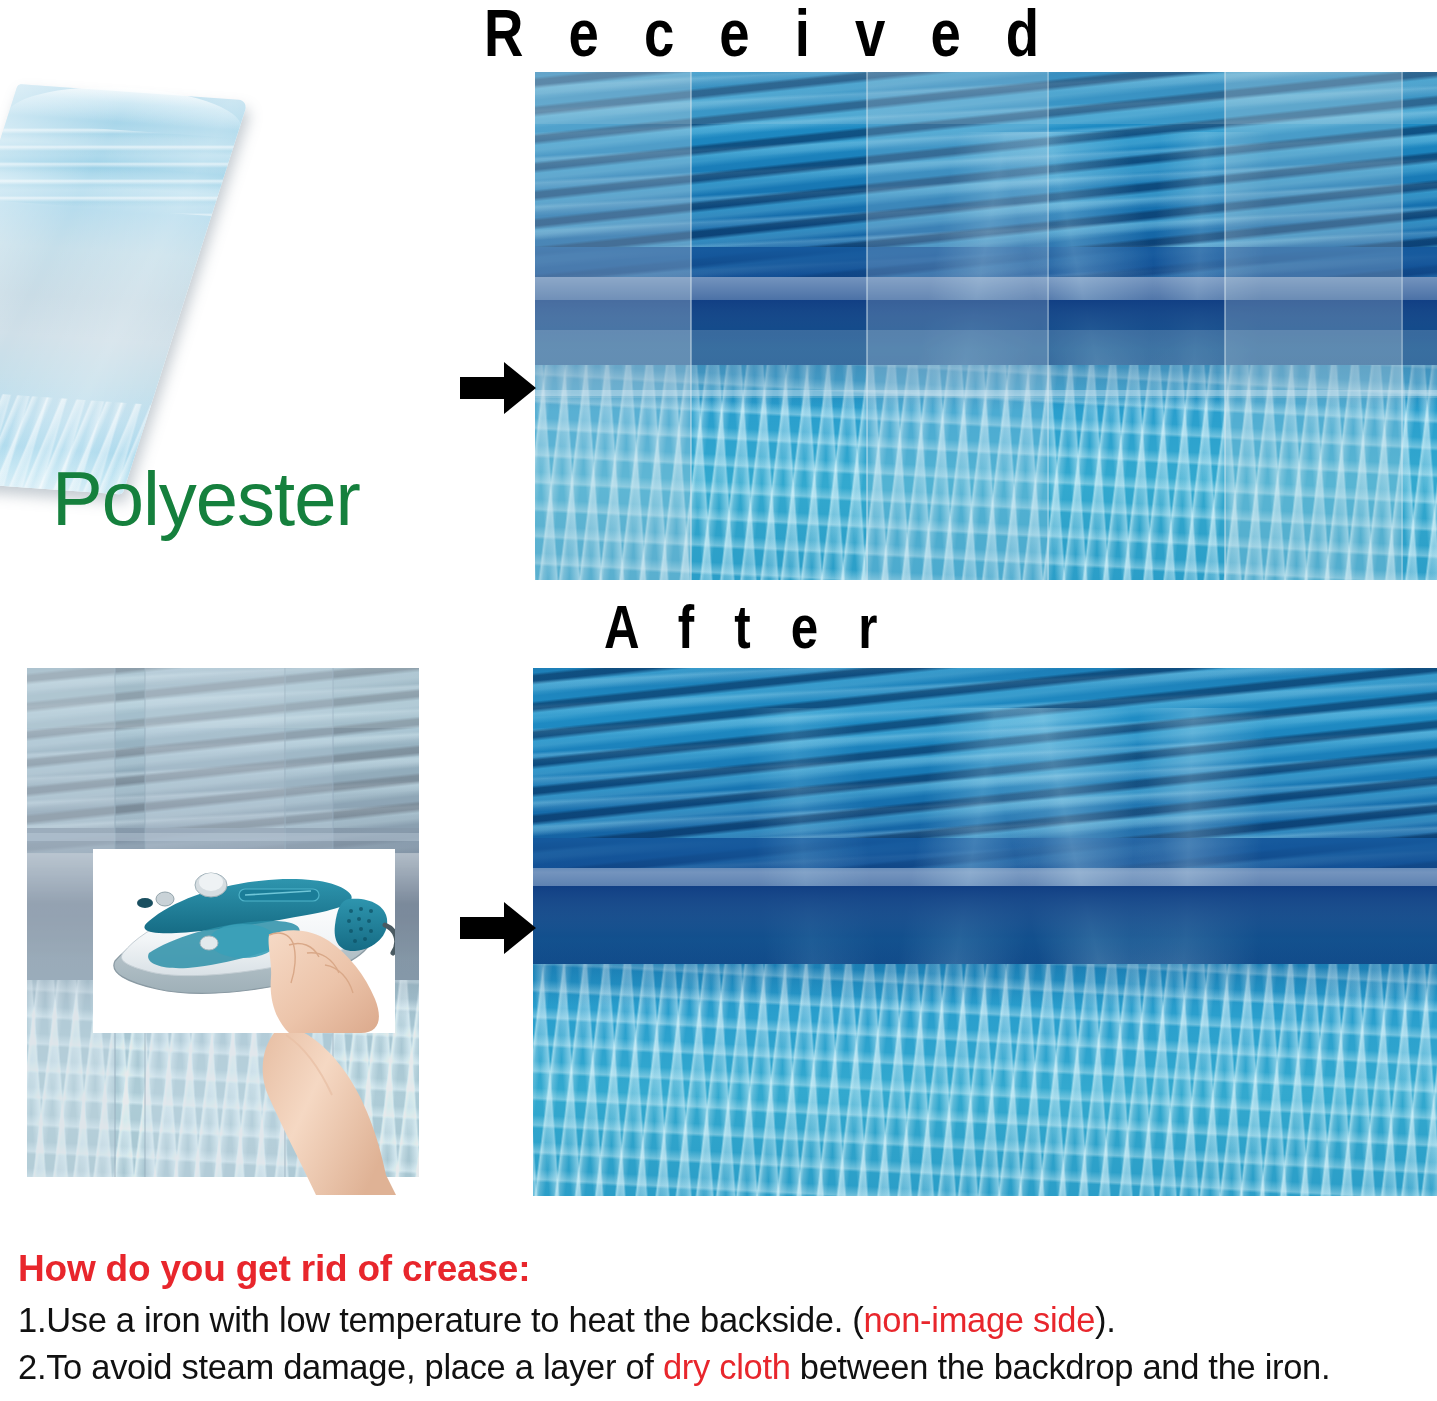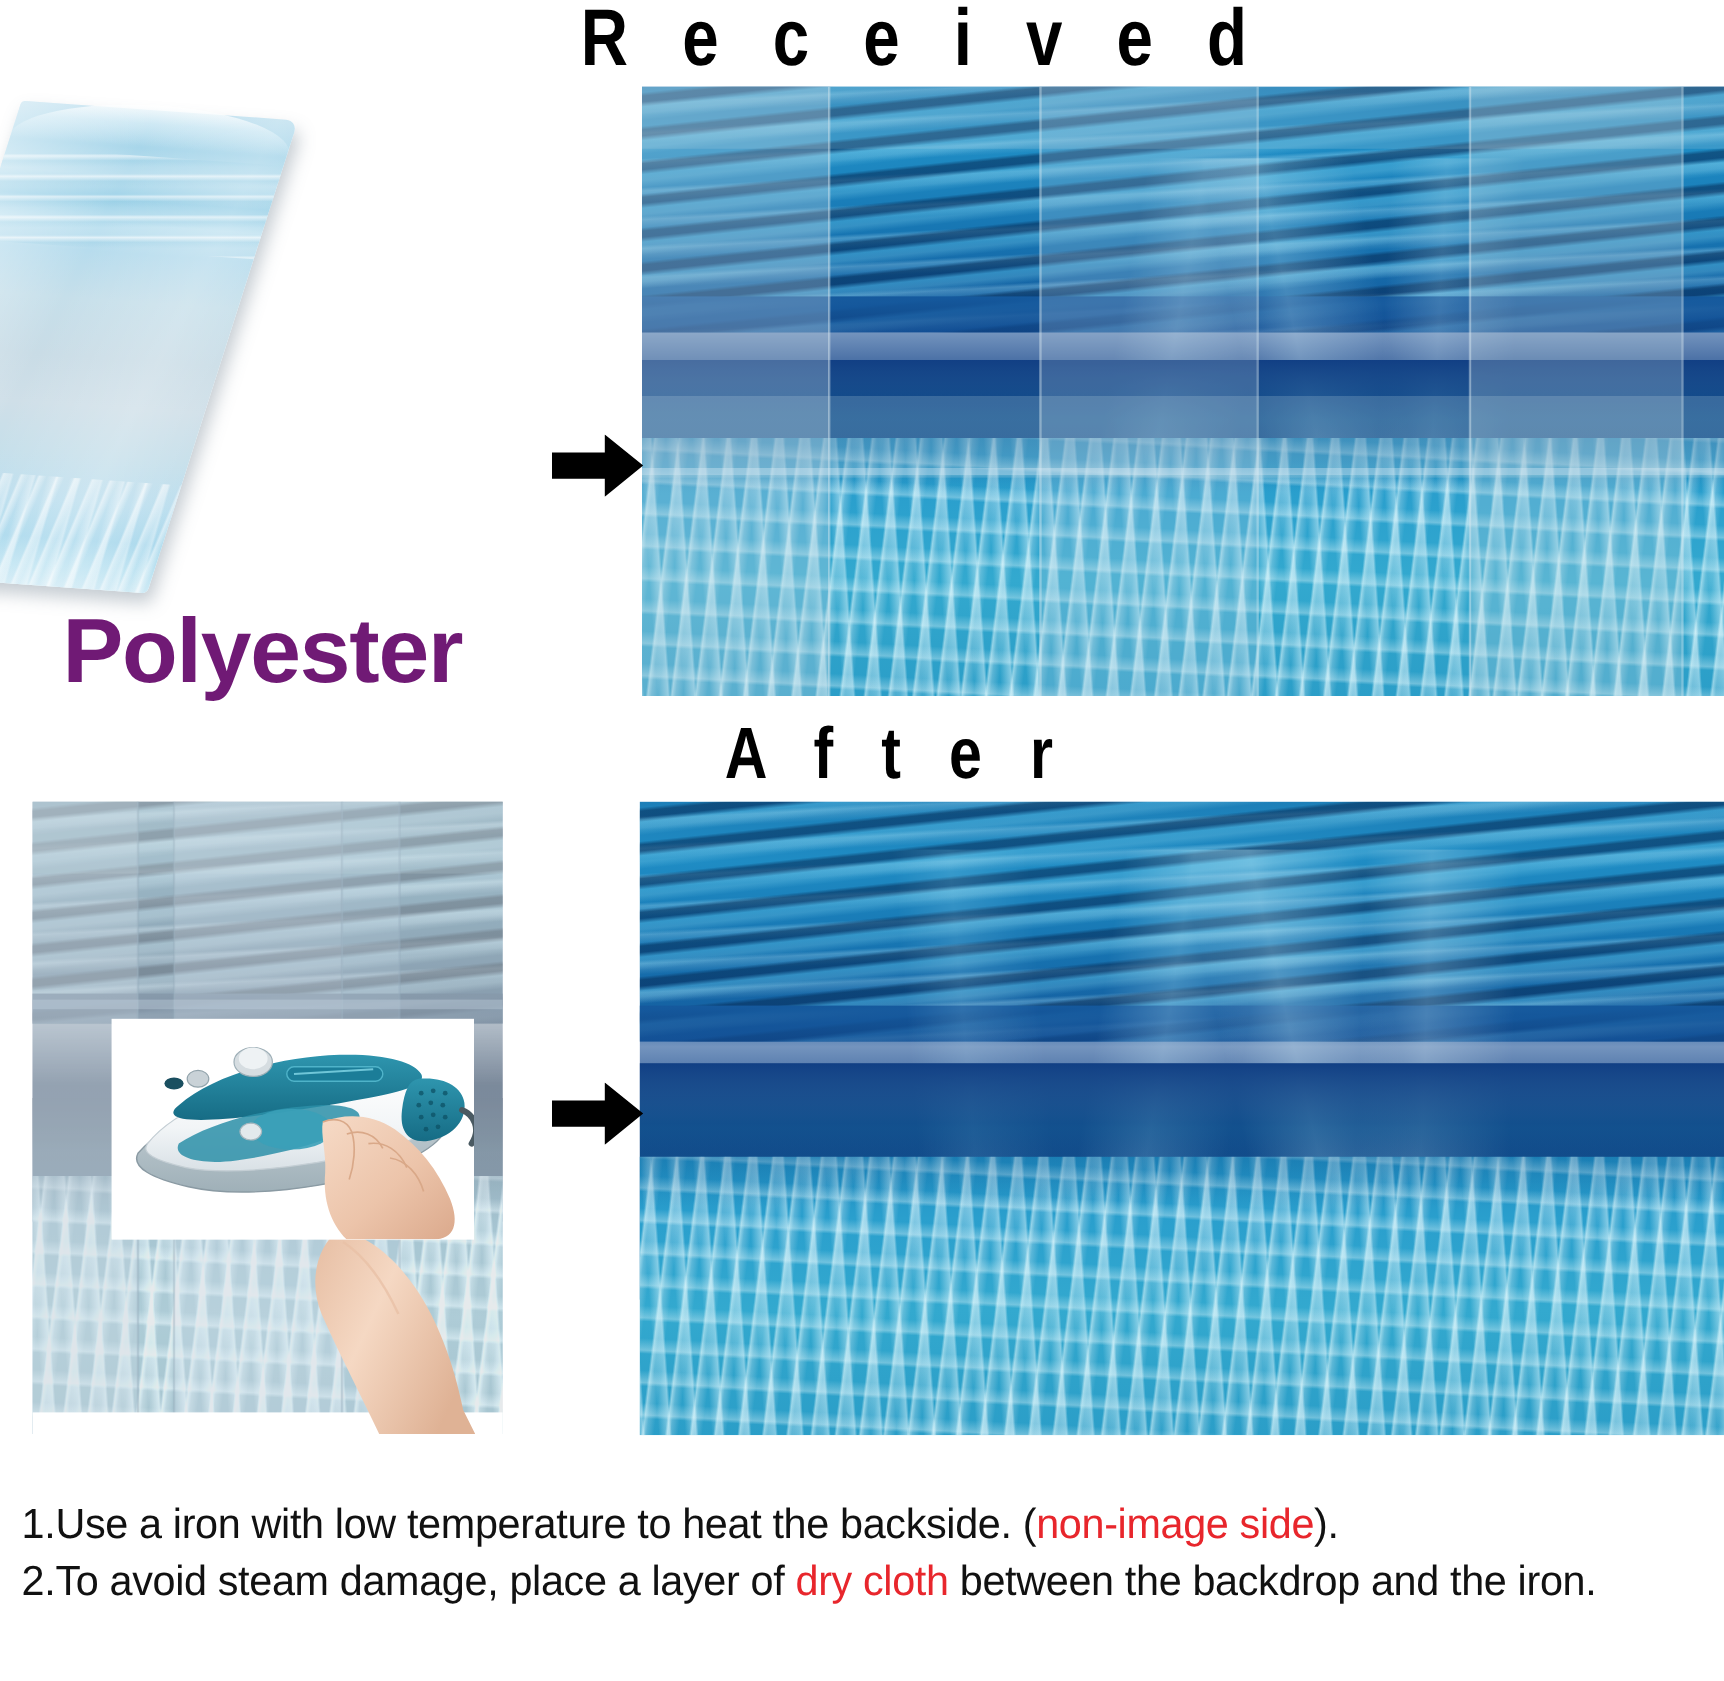--- a/index.html
+++ b/index.html
@@ -29,26 +29,25 @@
     left:604px; top:592px;
     font-size:56px;
     letter-spacing:15px;
     transform:scaleX(0.88) scaleY(1.08);
   }
 
   #polyester-label{
     position:absolute;
     left:52px; top:455px;
     font-size:76px;
-    color:#701a75;
-    font-weight:bold;
+    color:#15803d;
+    font-weight:normal;
     letter-spacing:-1px;
     white-space:nowrap;
     z-index:6;
-    margin-top:44px;
   }
 
   
   .arrow{position:absolute;z-index:5;}
 
   
   .photo{position:absolute;overflow:hidden;}
 
   
   .uw-base{position:absolute;inset:0;}
@@ -349,20 +348,21 @@
           linear-gradient(99deg,rgba(255,255,255,0) 0%,rgba(255,255,255,0) 42%,rgba(185,228,250,.26) 48%,rgba(255,255,255,0) 55%),
           linear-gradient(77deg,rgba(255,255,255,0) 0%,rgba(255,255,255,0) 54%,rgba(205,240,253,.30) 60%,rgba(255,255,255,0) 69%),
           linear-gradient(92deg,rgba(255,255,255,0) 0%,rgba(255,255,255,0) 66%,rgba(220,247,255,.24) 72%,rgba(255,255,255,0) 80%),
           linear-gradient(85deg,rgba(255,255,255,0) 0%,rgba(255,255,255,0) 26%,rgba(170,220,246,.16) 31%,rgba(255,255,255,0) 38%);"></div>
     <div class="uw-layer uw-floor" style="bottom:0;height:232px;"></div>
     <div class="uw-floorfade" style="bottom:190px;height:120px;"></div>
   </div>
 </div>
 
 <div id="instructions">
+  <div id="crease-heading">How do you get rid of crease:</div>
 
   <div class="instr-line">
     <span>1.Use a iron with low temperature to heat the backside. (</span><span class="red">non-image side</span><span>).</span>
   </div>
 
   <div class="instr-line">
     <span>2.To avoid steam damage, place a layer of </span><span class="red">dry cloth</span><span> between the backdrop and the iron.</span>
   </div>
 </div>
 

